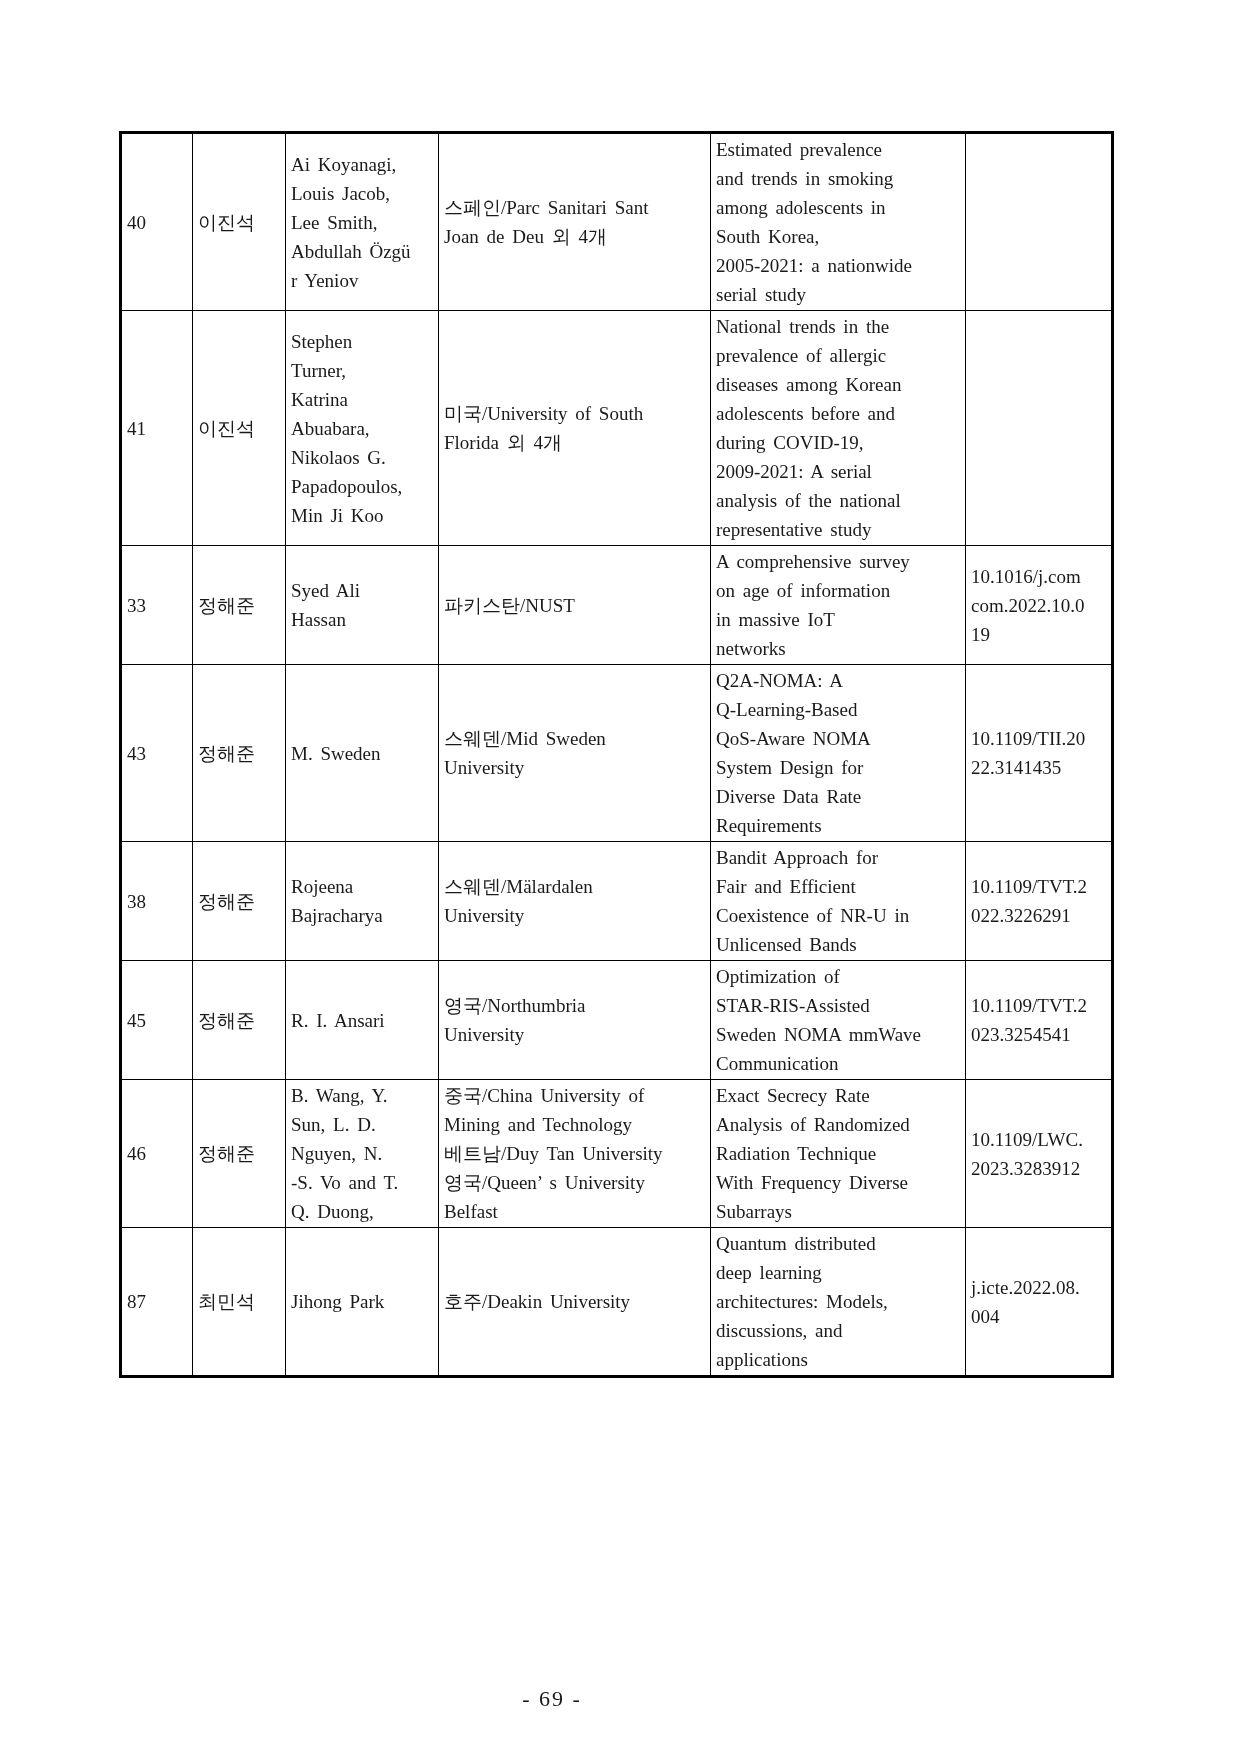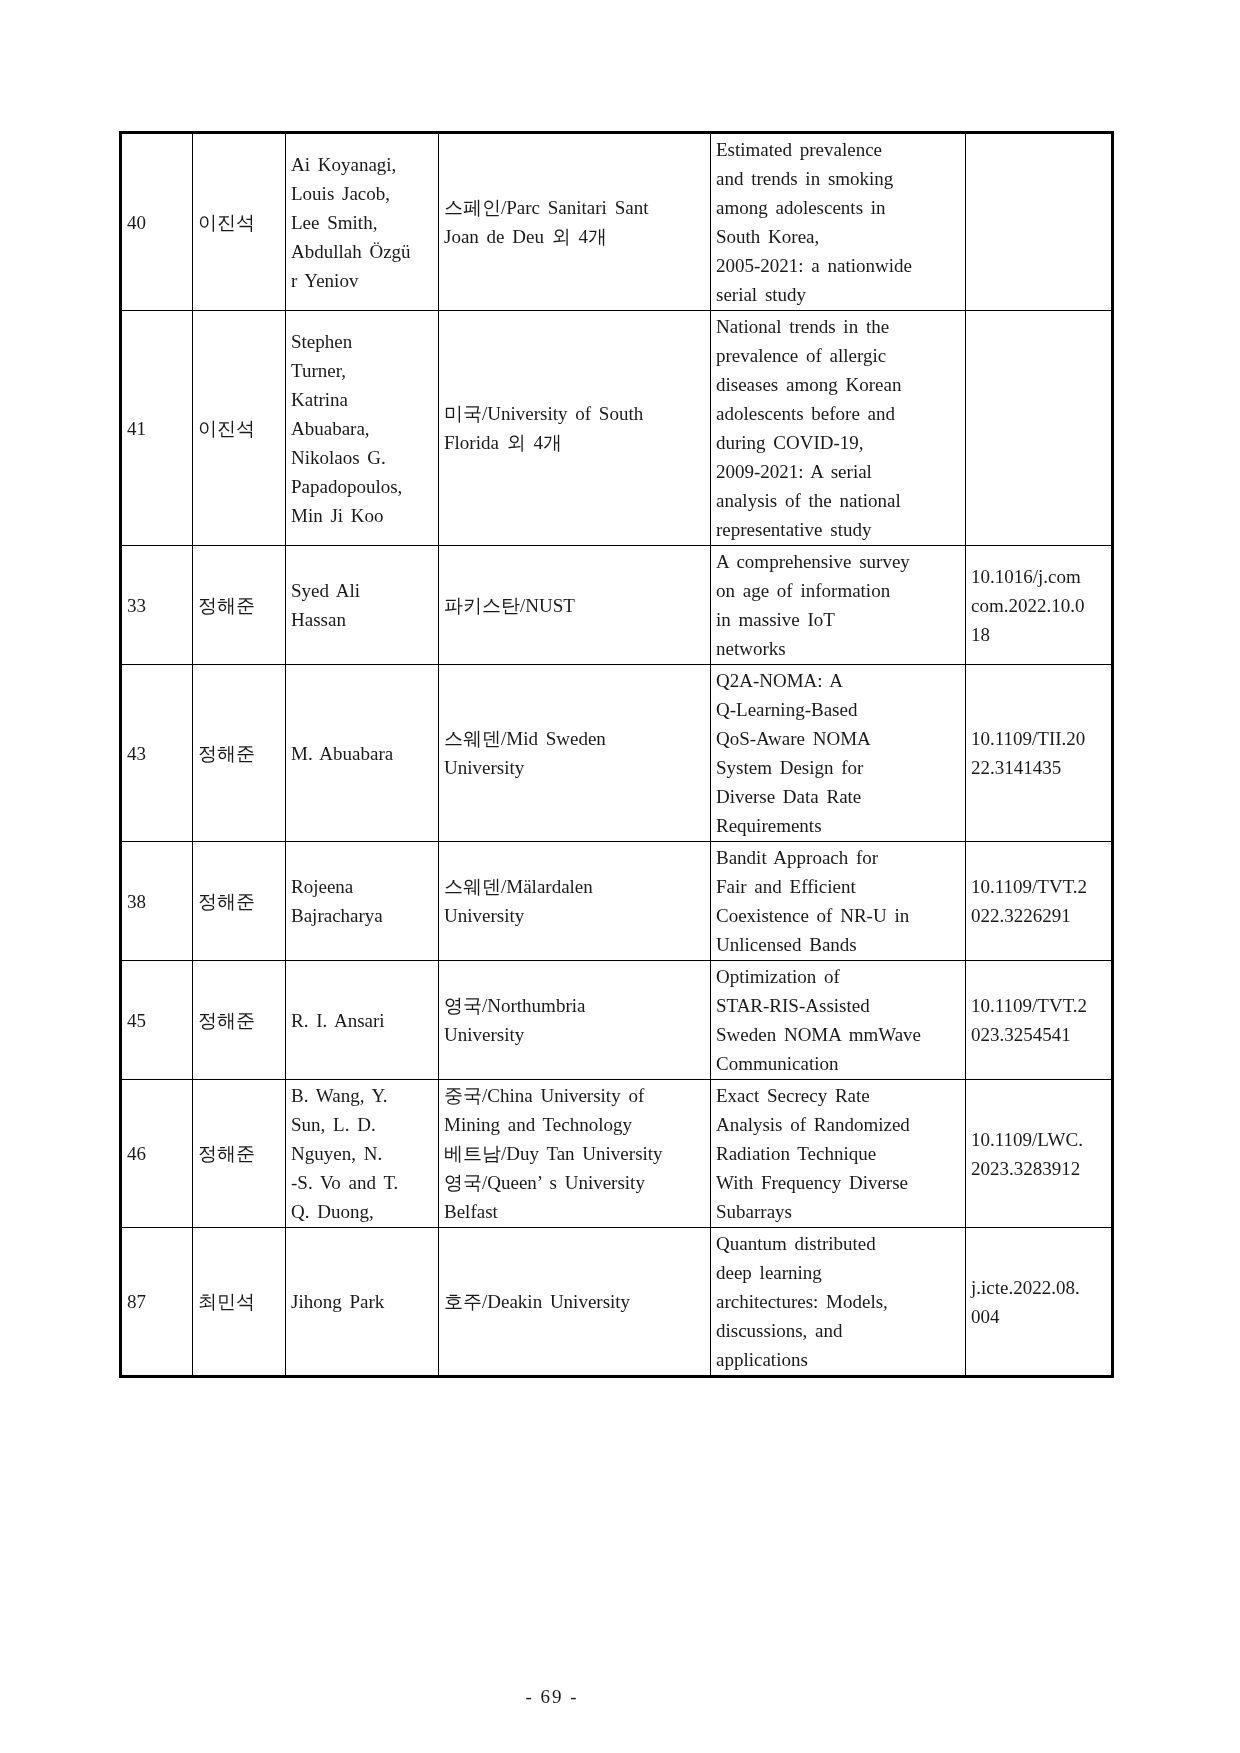--- a/index.html
+++ b/index.html
@@ -48,21 +48,21 @@
   tr.r-44 { height: 114px; }
   tr.r-45 { height: 114px; }
   tr.r-46 { height: 143px; }
   tr.r-47 { height: 143px; }
   .footer {
     position: absolute;
     top: 1686px;
     left: 0;
     width: 1104px;
     text-align: center;
-    font-size: 19px;
+    font-size: 22px;
     letter-spacing: 2px;
   }
 </style>
 </head>
 <body>
 
 <div class="page">
 
   <table class="pub-table">
     <colgroup>
@@ -119,26 +119,26 @@
         <td>정해준</td>
         <td class="pre">Syed Ali
 Hassan</td>
         <td class="pre">파키스탄/NUST</td>
         <td class="pre">A comprehensive survey
 on age of information
 in massive IoT
 networks</td>
         <td class="pre">10.1016/j.com
 com.2022.10.0
-18</td>
+19</td>
       </tr>
       <tr class="r-43">
         <td>43</td>
         <td>정해준</td>
-        <td class="pre">M. Abuabara</td>
+        <td class="pre">M. Sweden</td>
         <td class="pre">스웨덴/Mid Sweden
 University</td>
         <td class="pre">Q2A-NOMA: A
 Q-Learning-Based
 QoS-Aware NOMA
 System Design for
 Diverse Data Rate
 Requirements</td>
         <td class="pre">10.1109/TII.20
 22.3141435</td>

